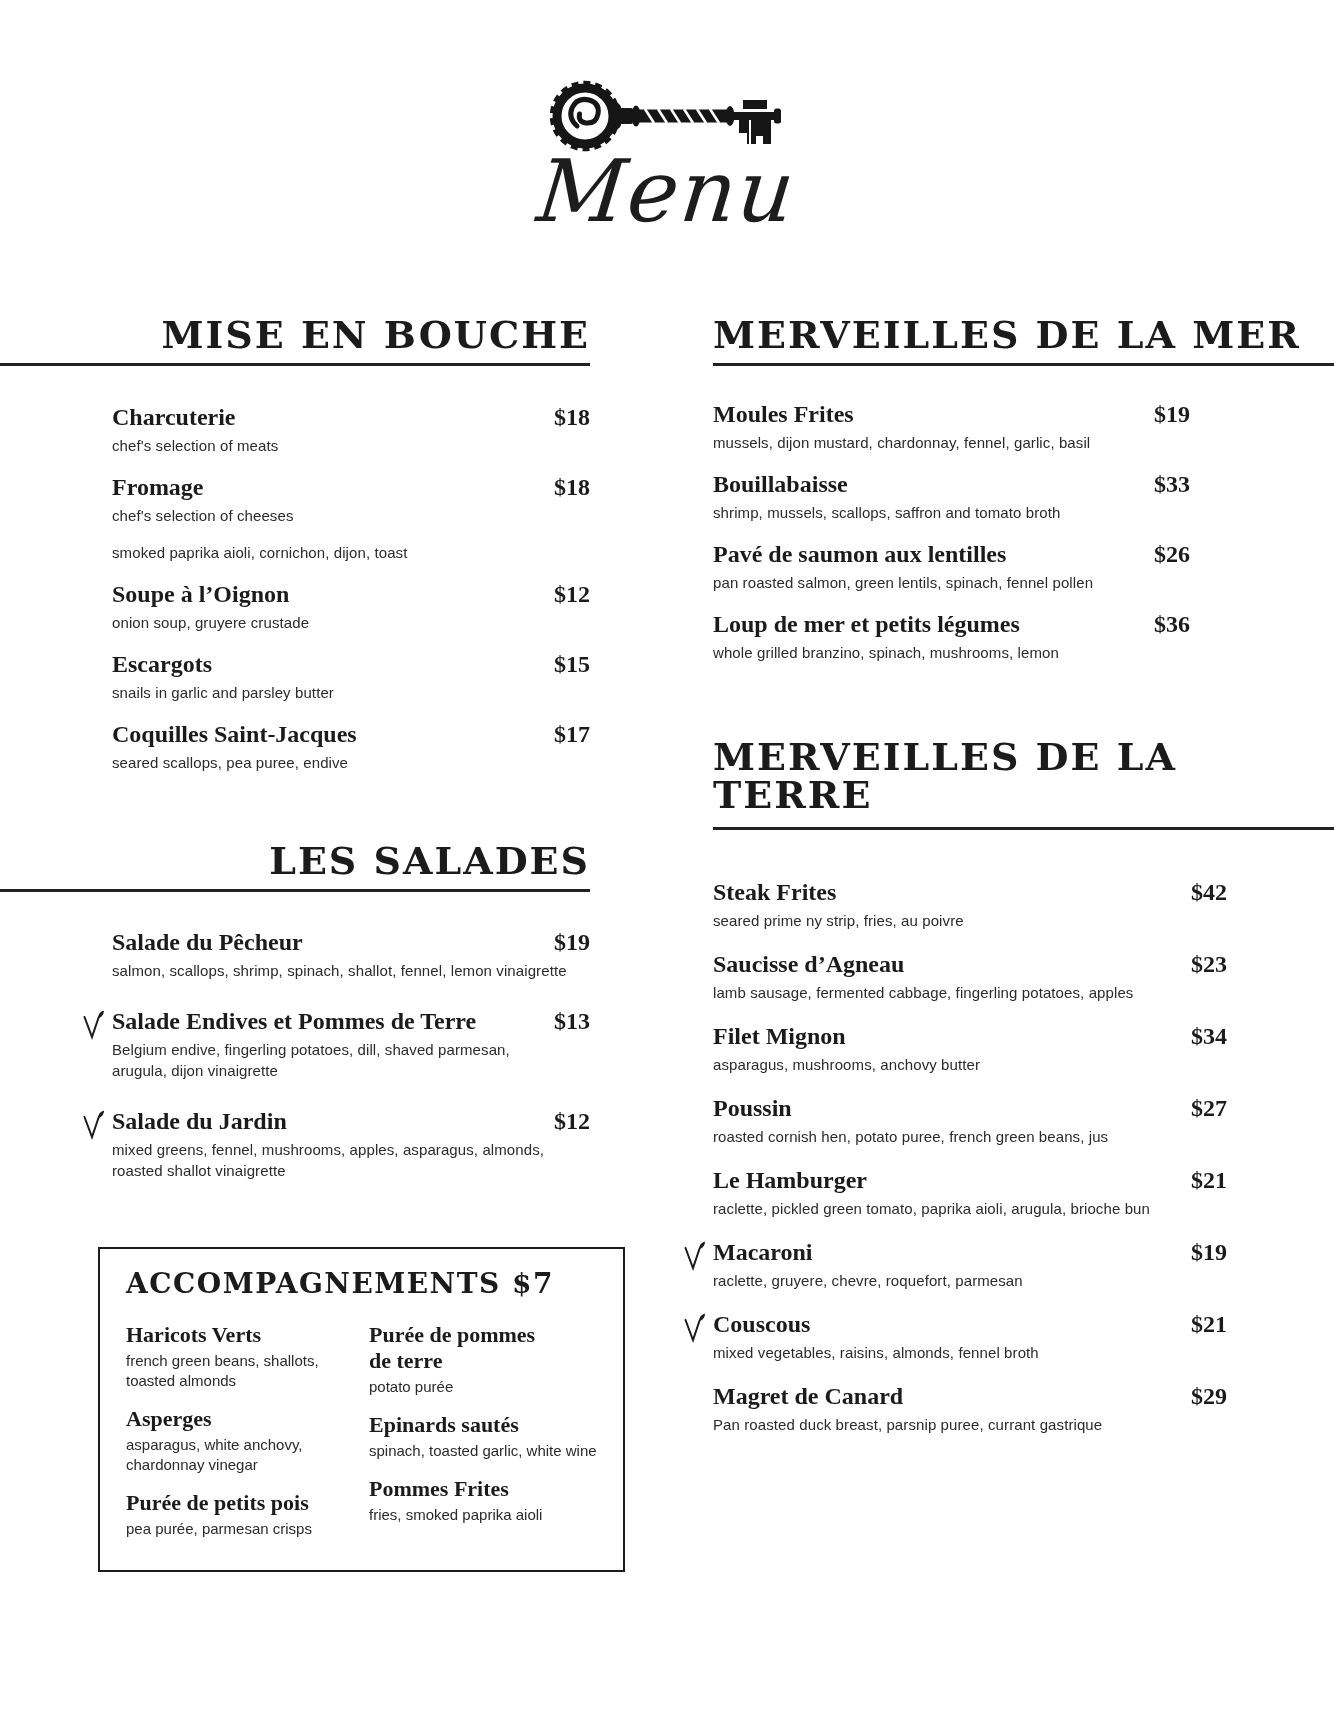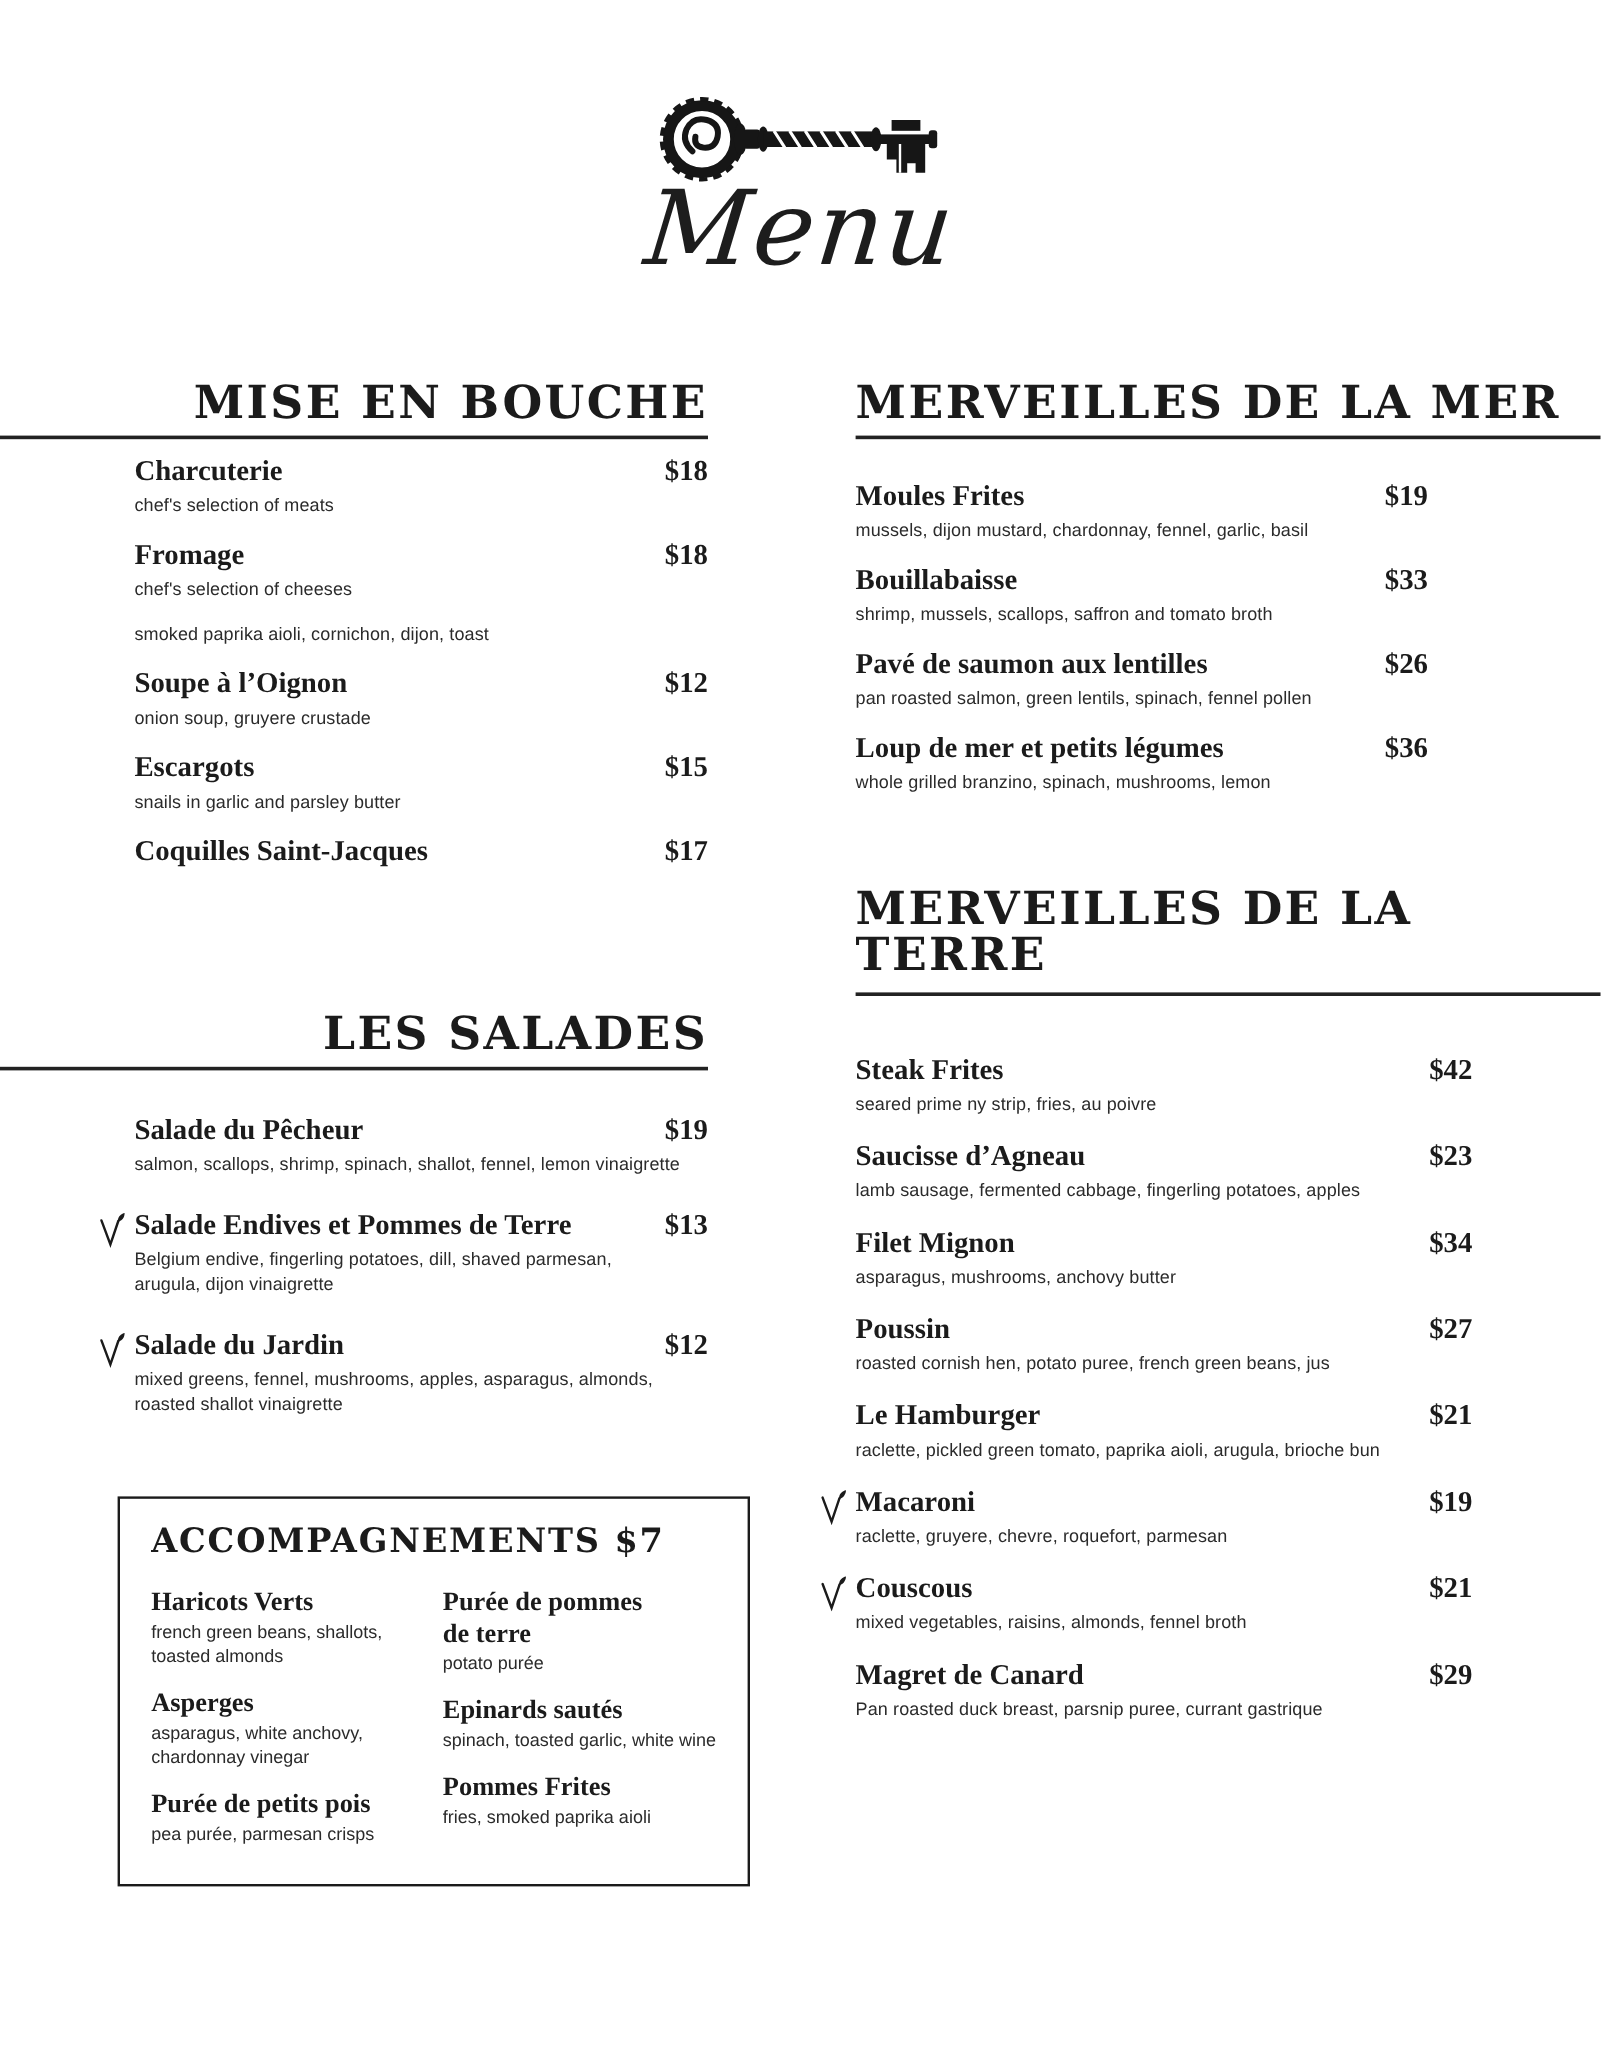--- a/index.html
+++ b/index.html
@@ -18,21 +18,21 @@
   
   .section{position:absolute;}
   .section h2{
     margin:0;font-family:"DejaVu Serif",serif;font-weight:bold;
     font-size:38px;line-height:38px;letter-spacing:2px;color:#1b1b1b;
   }
   .sec-left h2{text-align:right;}
   .sec-right h2{text-align:left;}
   .rule{height:3px;background:#222;margin-top:9px;}
   #sec-terre .rule{margin-top:13px;}
-  .items{padding-top:12px;}
+  .items{padding-top:36px;}
   #sec-mer .items{padding-top:33px;}
   #sec-terre .items{padding-top:47px;}
   #sec-salades .items{padding-top:35px;}
   .sec-left .items{margin-left:112px;}
   #sec-mer .items{width:477px;}
   #sec-terre .items{width:514px;}
   .item{position:relative;margin-bottom:16px;}
   #sec-salades .item{margin-bottom:25px;}
   #sec-terre .item{margin-bottom:18px;}
   .name-row{display:flex;justify-content:space-between;align-items:baseline;line-height:30px;}
@@ -143,20 +143,21 @@
     </div>
     <div class="desc">snails in garlic and parsley butter</div>
   </div>
 
   <div class="item">
 
     <div class="name-row">
       <span class="name">Coquilles Saint-Jacques</span>
       <span class="price">$17</span>
     </div>
+    <div class="desc">seared scallops, pea puree, endive</div>
   </div>
 </div>
   </div>
 
   <div class="section sec-left" id="sec-salades" style="top:842px;left:0;width:590px;">
     <h2>LES SALADES</h2>
     <div class="rule"></div>
     <div class="items">
   <div class="item">
 

